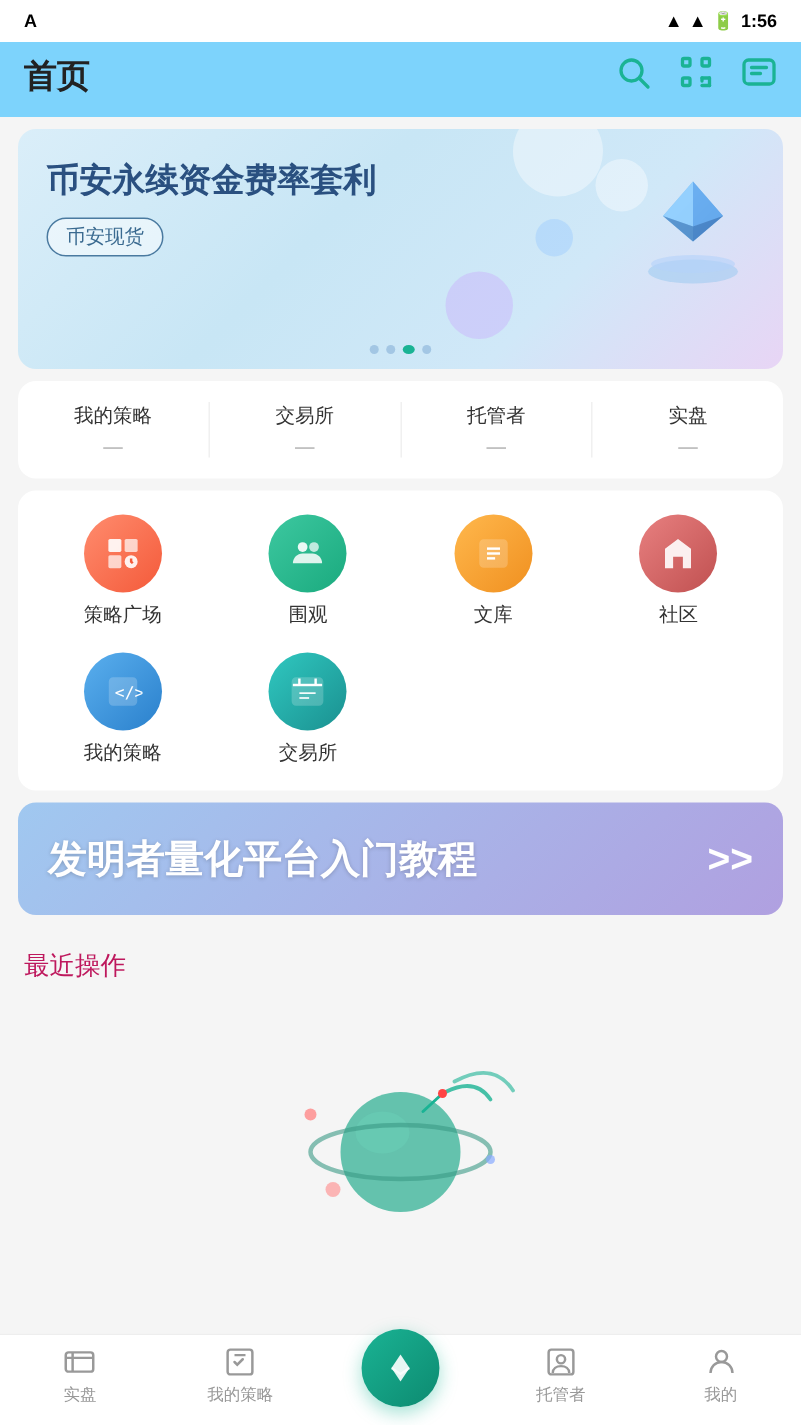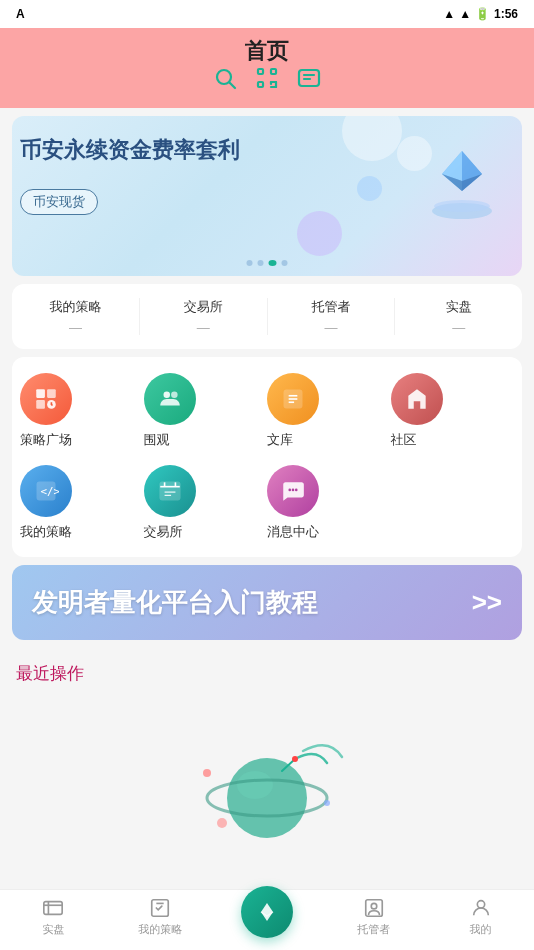--- a/index.html
+++ b/index.html
@@ -19,37 +19,36 @@
       justify-content: space-between;
       align-items: center;
       padding: 6px 16px;
       height: 28px;
     }
     .status-left { font-size: 12px; font-weight: bold; }
     .status-right { display: flex; align-items: center; gap: 4px; font-size: 12px; font-weight: bold; }
 
     
     .header {
-      background: #fca5a5;
+      background: #7dd3fc;
       display: flex;
       align-items: center;
       justify-content: space-between;
       padding: 8px 16px 12px 16px;
-      flex-direction: column;
     }
     .header-title { font-size: 22px; font-weight: bold; color: #222; }
     .header-icons { display: flex; gap: 18px; align-items: center; }
     .header-icon { color: #1ab394; font-size: 22px; cursor: pointer; }
 
     
     .banner {
       margin: 8px 12px;
       border-radius: 12px;
       background: linear-gradient(135deg, #daeef9 0%, #c8e6f5 40%, #d0e8f8 70%, #e8d5f5 100%);
-      padding: 20px 16px 16px 8px;
+      padding: 20px 16px 16px 19px;
       position: relative;
       overflow: hidden;
       height: 160px;
     }
     .banner-circles {
       position: absolute;
       top: 0; right: 0; bottom: 0; left: 0;
       pointer-events: none;
     }
     .banner-circle {
@@ -68,21 +67,21 @@
     .banner-text2 {
       font-size: 22px;
       font-weight: bold;
       color: #2a5080;
       margin-top: 2px;
       position: relative;
       z-index: 1;
     }
     .banner-badge {
       display: inline-block;
-      margin-top: 24px;
+      margin-top: 10px;
       border: 1px solid #4a7aa0;
       border-radius: 20px;
       padding: 3px 12px;
       font-size: 13px;
       color: #3a6a90;
       background: rgba(255,255,255,0.5);
       position: relative;
       z-index: 1;
     }
     .banner-icon {
@@ -131,21 +130,21 @@
       margin: 8px 12px;
       border-radius: 12px;
       padding: 16px 8px;
       display: grid;
       grid-template-columns: repeat(4, 1fr);
       gap: 16px 0;
     }
     .grid-item {
       display: flex;
       flex-direction: column;
-      align-items: flex-start;
+      align-items: center;
       gap: 6px;
       cursor: pointer;
     }
     .grid-icon {
       width: 52px;
       height: 52px;
       border-radius: 50%;
       display: flex;
       align-items: center;
       justify-content: center;
@@ -413,31 +412,20 @@
           <line x1="7" y1="4" x2="7" y2="8" stroke="white" stroke-width="1.5"></line>
           <line x1="17" y1="4" x2="17" y2="8" stroke="white" stroke-width="1.5"></line>
           <line x1="7" y1="13" x2="17" y2="13" stroke="white" stroke-width="1"></line>
           <line x1="7" y1="16" x2="13" y2="16" stroke="white" stroke-width="1"></line>
         </svg>
       </div>
       <span class="grid-label">交易所</span>
     </div>
 
 
-    <div class="grid-item">
-      <div class="grid-icon icon-purple">
-        <svg width="26" height="26" viewBox="0 0 24 24" fill="none">
-          <path d="M4 4h16c1.1 0 2 .9 2 2v10c0 1.1-.9 2-2 2H7l-4 3V6c0-1.1.9-2 2-2z" fill="white" opacity="0.9"></path>
-          <circle cx="9" cy="11" r="1.2" fill="#b040a0"></circle>
-          <circle cx="12" cy="11" r="1.2" fill="#b040a0"></circle>
-          <circle cx="15" cy="11" r="1.2" fill="#b040a0"></circle>
-        </svg>
-      </div>
-      <span class="grid-label">消息中心</span>
-    </div>
 
   </div>
 
   <div class="banner2">
     <span class="banner2-text">发明者量化平台入门教程</span>
     <span class="banner2-arrow">&gt;&gt;</span>
   </div>
 
   <div class="section-title">最近操作</div>
   <div class="recent-ops">

